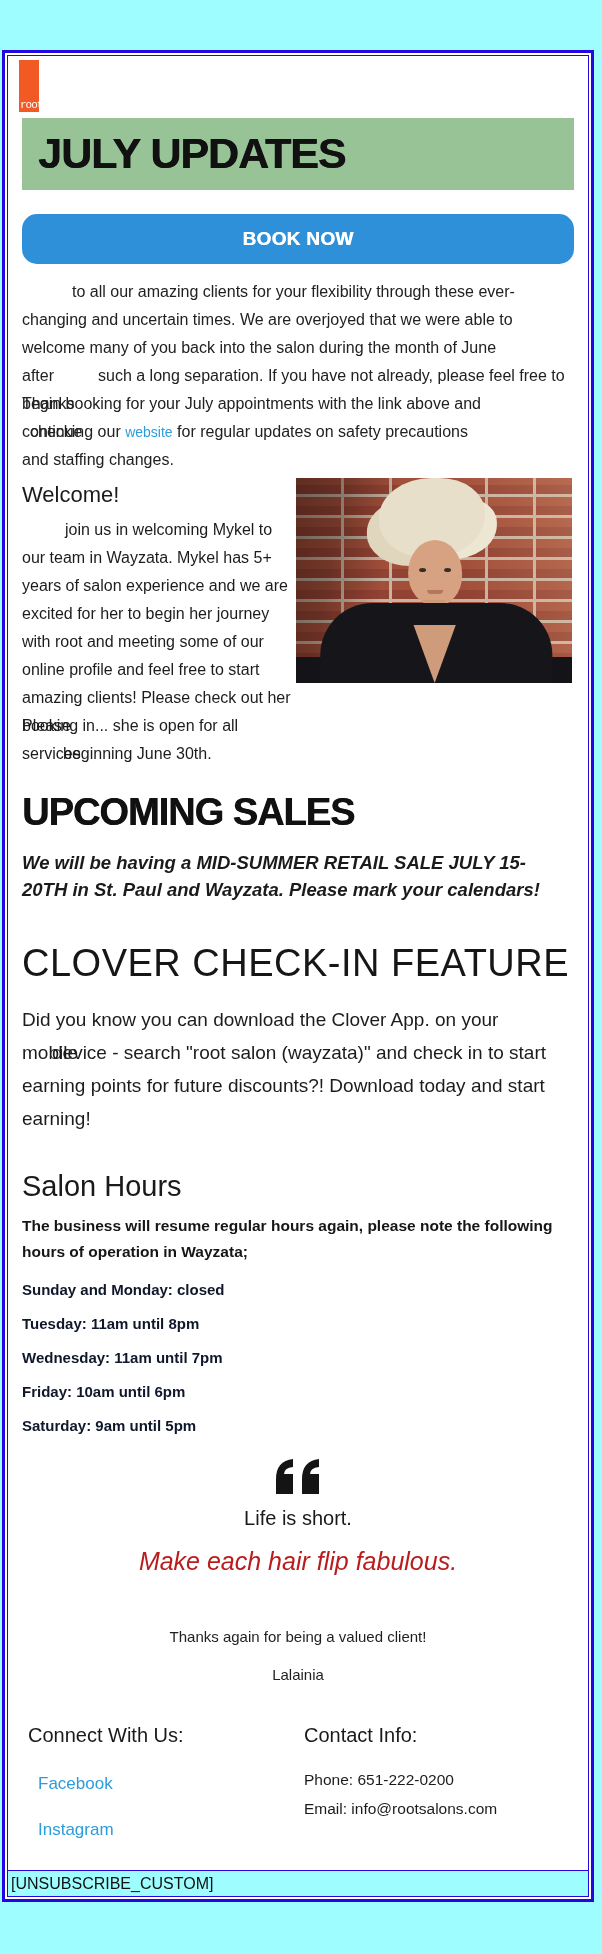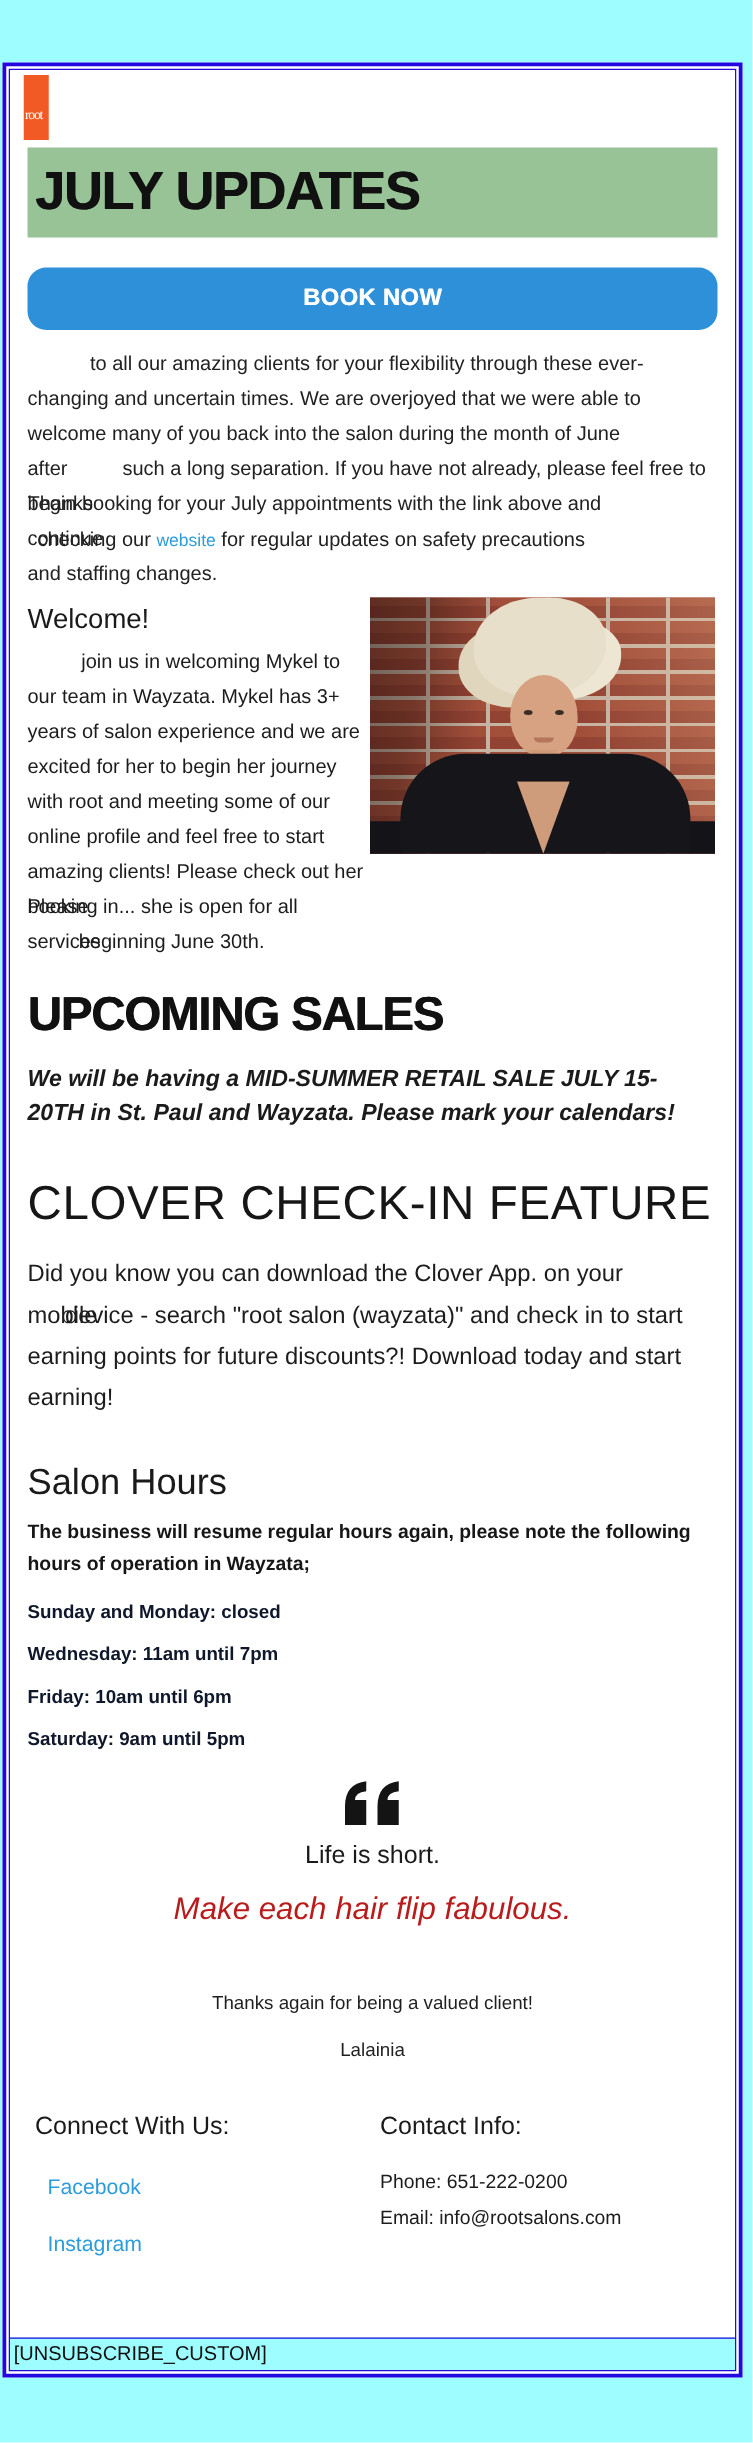--- a/index.html
+++ b/index.html
@@ -13,26 +13,26 @@
     position:absolute;top:50px;left:2px;width:592px;height:1852px;
     box-sizing:border-box;border:3px solid #2306E0;padding:2px;background:#fff;
   }
   .card{
     position:relative;width:100%;height:100%;box-sizing:border-box;
     border:1px solid #2306E0;background:#fff;overflow:hidden;color:#1c1c1c;
   }
   
   .logo{position:relative;margin:4px 0 0 11px;width:20px;height:52px;background:#F15A24;}
   .logo span{
-    position:absolute;left:1px;bottom:14px;color:#fff;font-size:11px;
-    font-family:Liberation Serif, serif;letter-spacing:-1px;white-space:nowrap;
+    position:absolute;left:1px;bottom:1px;color:#fff;font-size:11px;
+    font-family:Liberation Mono, monospace;letter-spacing:-1px;white-space:nowrap;
   }
   
   .banner{
-    margin:6px 14px 0 14px;background:#97C397;padding:13px 12px 15px 6px;
+    margin:6px 14px 0 14px;background:#97C397;padding:13px 12px 15px 16px;
   }
   .banner h1{
     margin:0;font-size:43px;line-height:44px;font-weight:bold;letter-spacing:-1px;
     color:#111;text-shadow:0.6px 0 0 #111;
   }
   
   .cta{
     margin:24px 14px 0 14px;height:50px;background:#2E90D9;color:#fff;
     display:flex;align-items:center;justify-content:center;
     font-size:19px;font-weight:bold;letter-spacing:0.3px;cursor:pointer;
@@ -157,21 +157,21 @@
       <div class="line">
         <span class="base8">checking our </span><span class="weblink">website</span><span> for regular updates on safety precautions</span>
         <span class="ghost">continue</span>
       </div>
       <div class="line">and staffing changes.</div>
     </div>
 
     <div class="welcome">
       <h2>Welcome!</h2>
       <div class="line ind43">join us in welcoming Mykel to</div>
-      <div class="line">our team in Wayzata. Mykel has 3+</div>
+      <div class="line">our team in Wayzata. Mykel has 5+</div>
       <div class="line">years of salon experience and we are</div>
       <div class="line">excited for her to begin her journey</div>
       <div class="line">with root and meeting some of our</div>
       <div class="line">online profile and feel free to start</div>
       <div class="line">amazing clients! Please check out her</div>
       <div class="line">
         <span>booking in... she is open for all</span>
         <span class="ghost">Please</span>
       </div>
       <div class="line">
@@ -202,20 +202,21 @@
         <span class="base30">device - search "root salon (wayzata)" and check in to start</span>
         <span class="ghost">mobile</span>
       </div>
       <div class="line">earning points for future discounts?! Download today and start</div>
       <div class="line">earning!</div>
     </div>
 
     <div class="hours-h">Salon Hours</div>
     <div class="hours-intro">The business will resume regular hours again, please note the following hours of operation in Wayzata;</div>
     <div class="hours-item">Sunday and Monday: closed</div>
+    <div class="hours-item">Tuesday: 11am until 8pm</div>
     <div class="hours-item">Wednesday: 11am until 7pm</div>
     <div class="hours-item">Friday: 10am until 6pm</div>
     <div class="hours-item">Saturday: 9am until 5pm</div>
 
     <svg class="quote-icon" viewBox="0 0 46 38" xmlns="http://www.w3.org/2000/svg">
       <path fill="#141414" d="M1 22 Q1 4 18 2 L18 10 Q9 11 9 17 L18 17 L18 37 L1 37 Z"></path>
       <path fill="#141414" d="M27 22 Q27 4 44 2 L44 10 Q35 11 35 17 L44 17 L44 37 L27 37 Z"></path>
     </svg>
     <div class="q1">Life is short.</div>
     <div class="q2">Make each hair flip fabulous.</div>

